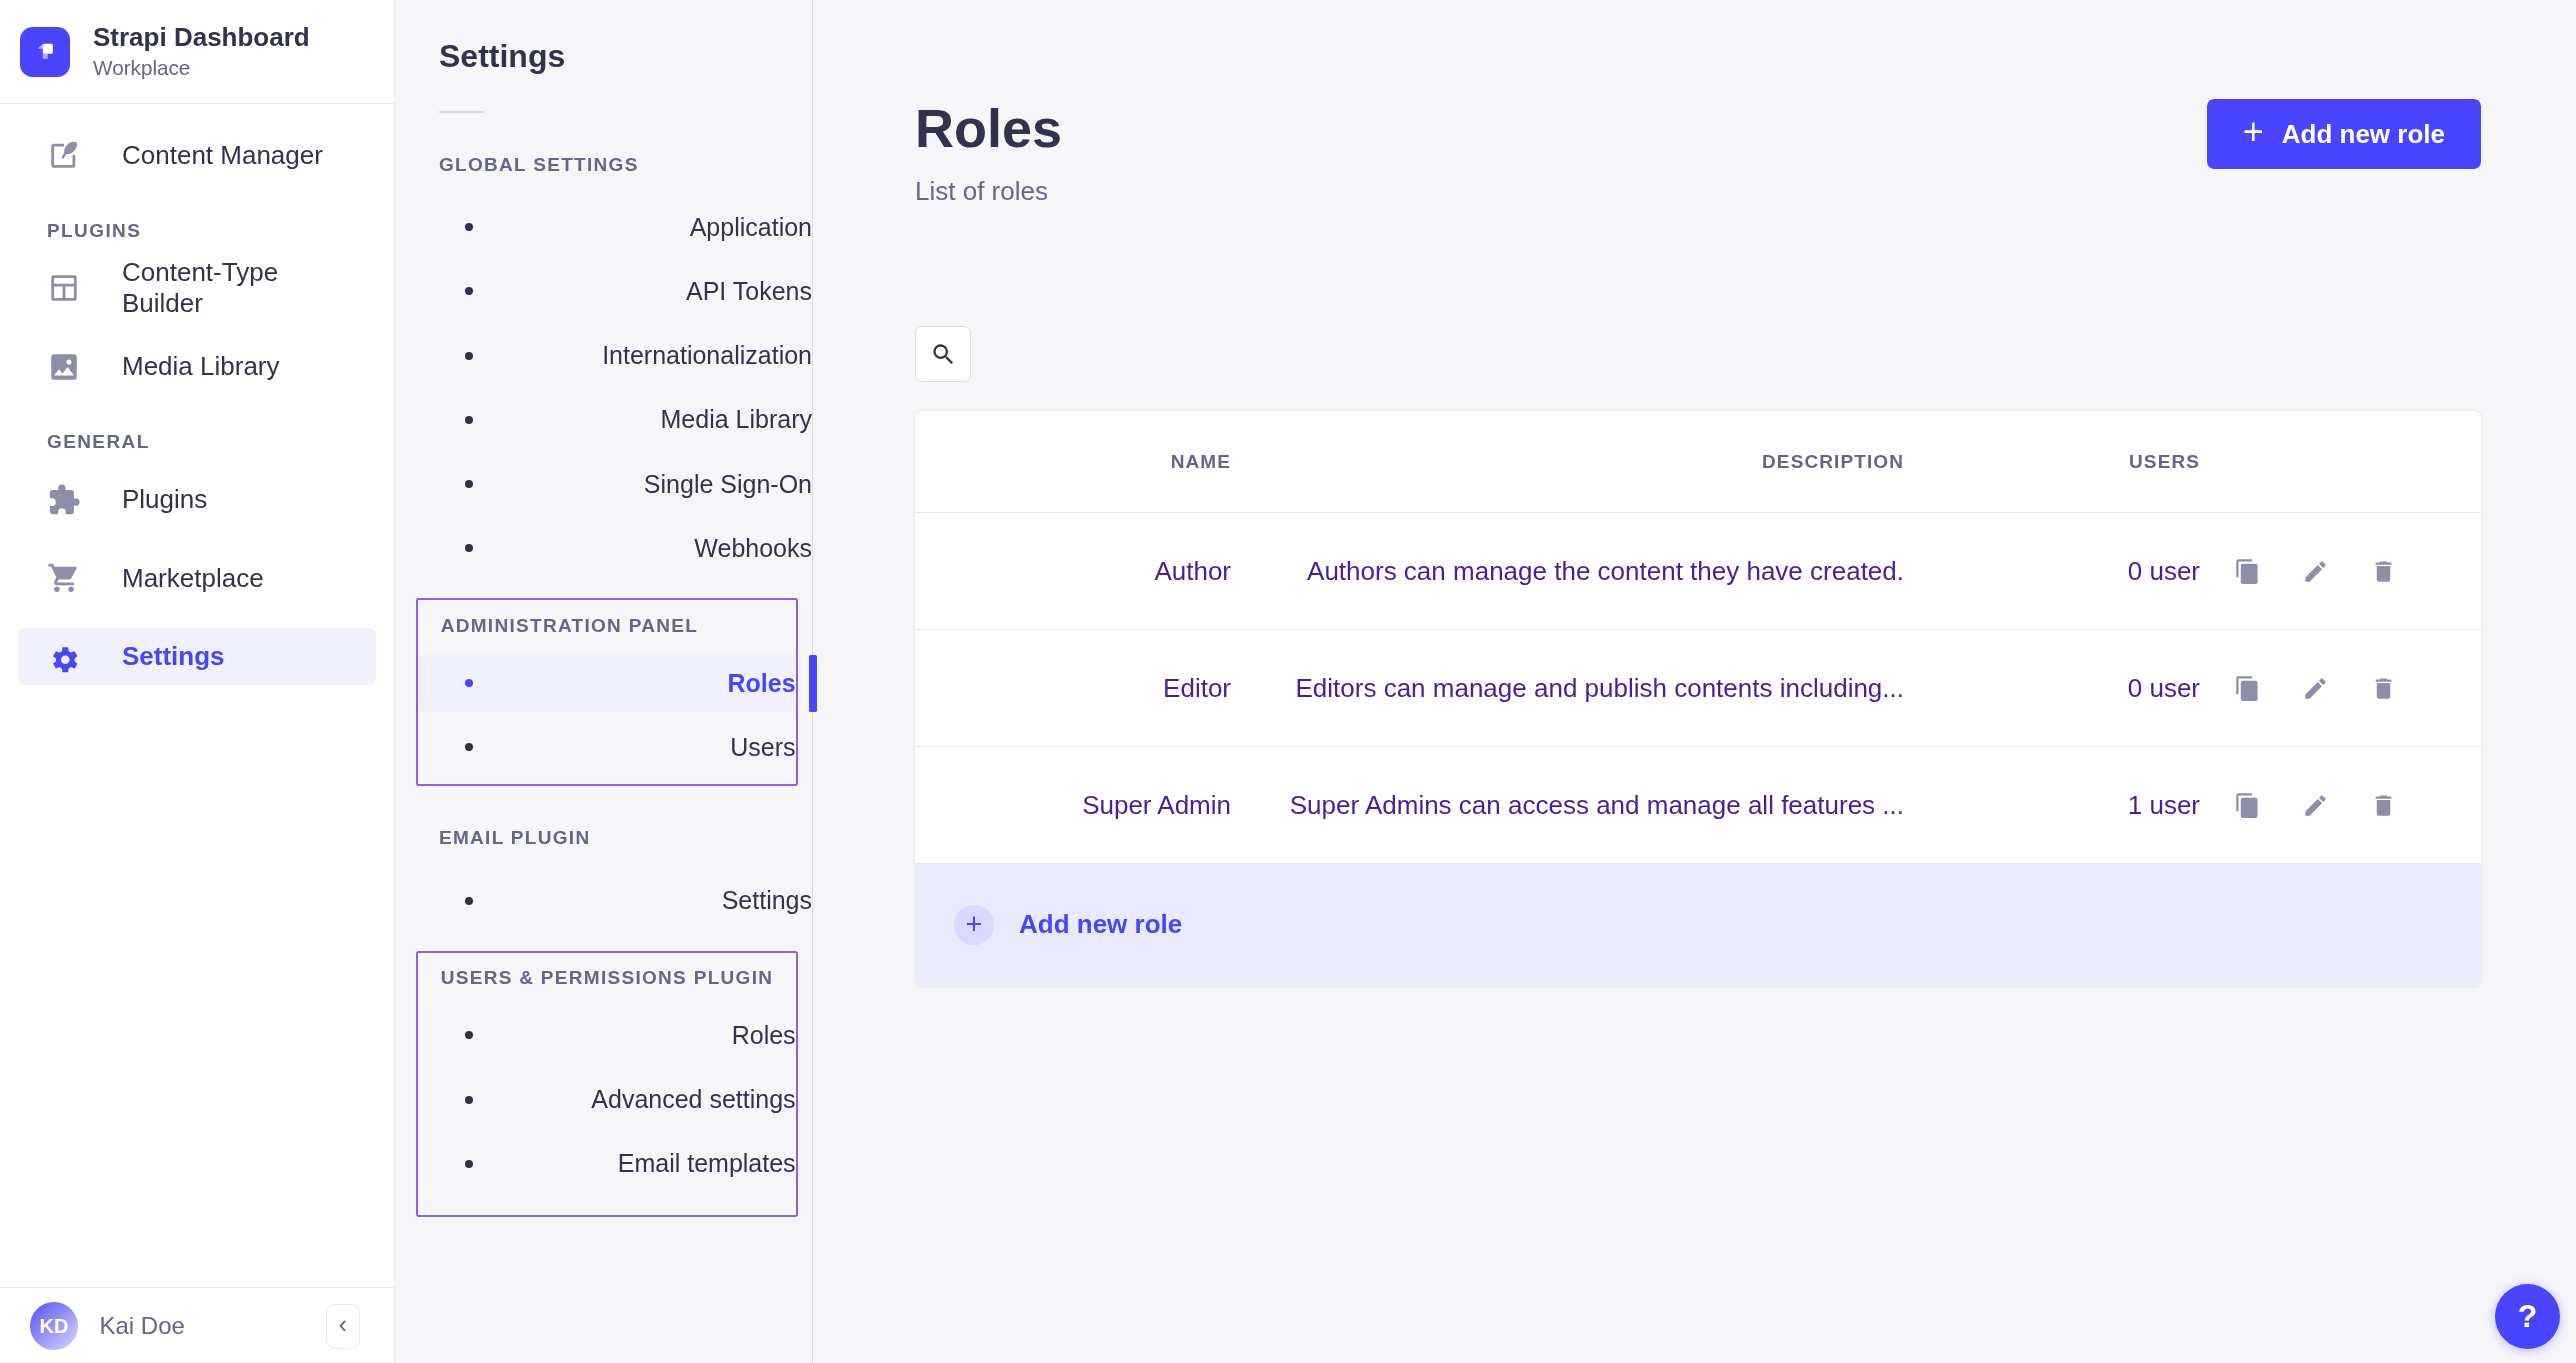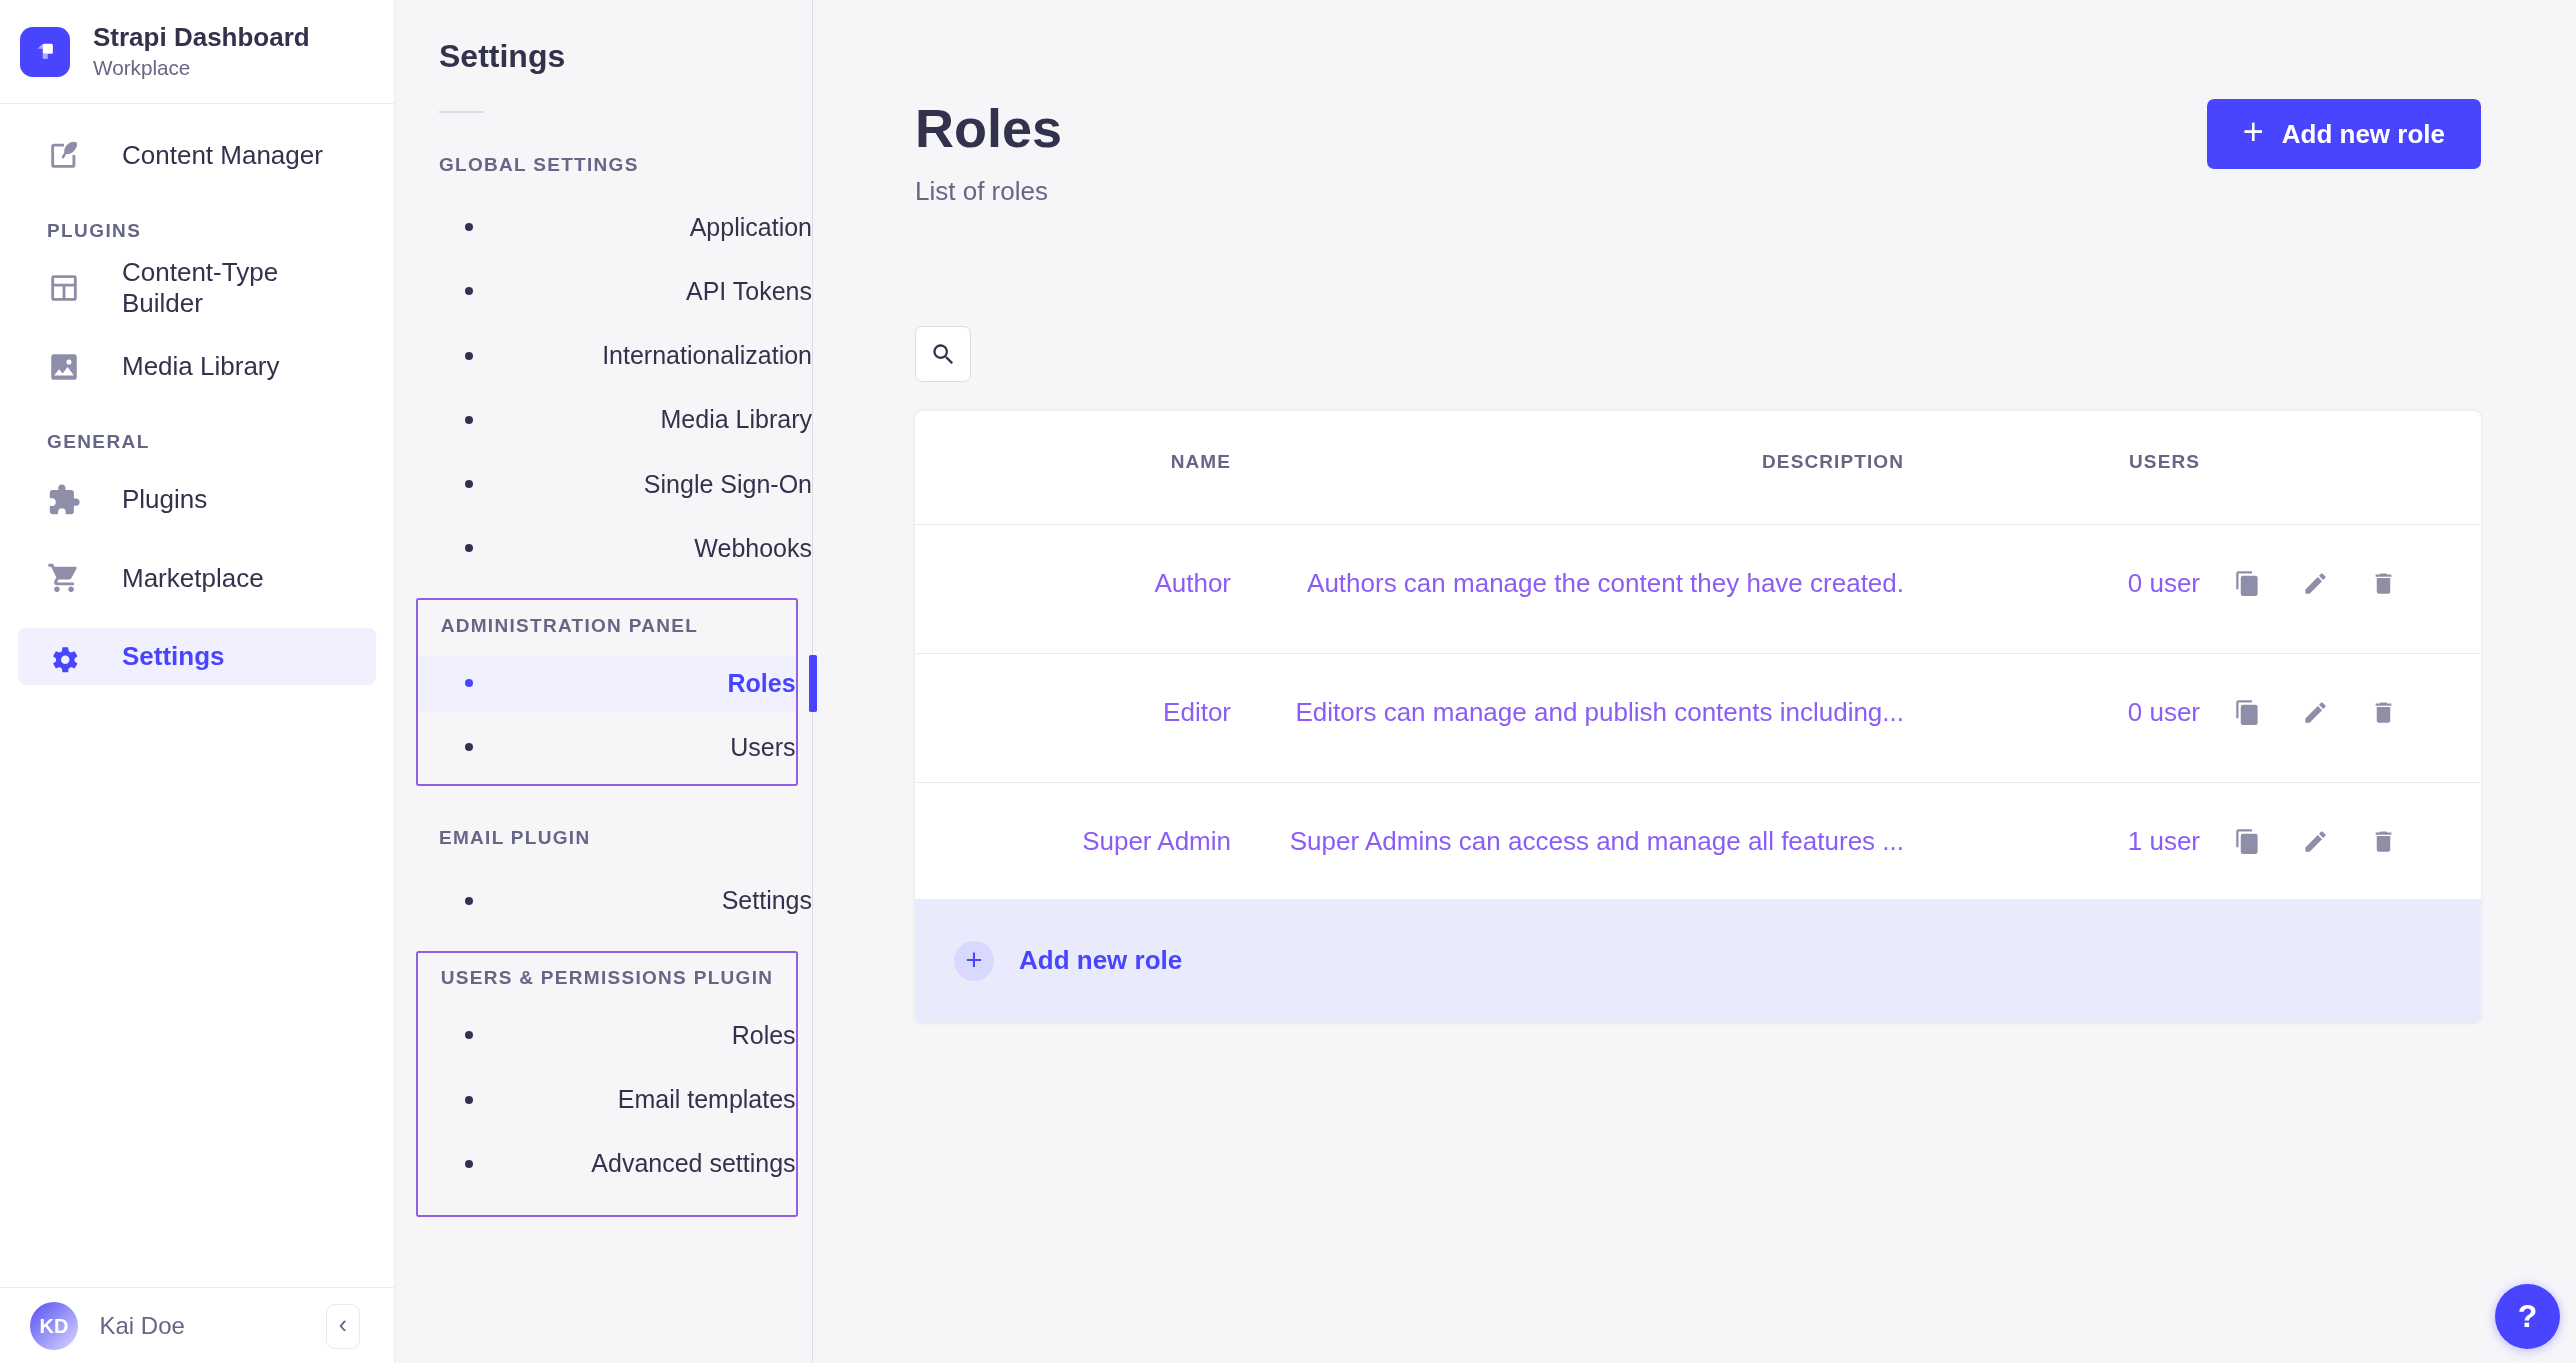--- a/index.html
+++ b/index.html
@@ -123,21 +123,21 @@
   }
   .t-head { display:flex; align-items:center; height:101px; padding:0 48px; }
   .t-head .col {
     font-size:19px; font-weight:bold; color:#666687; letter-spacing:1.1px;
   }
   .col-name  { width:268px; flex:none; }
   .col-desc  { width:673px; flex:none; }
   .col-users { width:296px; flex:none; }
   .t-row {
     display:flex; align-items:center; height:117px; padding:0 48px;
-    border-top:0.9px solid #eaeaef; font-size:26px; color:#8b5cf6;margin-top:12px;
+    border-top:0.9px solid #eaeaef; font-size:26px; color:#4c1d95;
   }
   .t-row .cell { white-space:nowrap; overflow:hidden; }
   .actions { display:flex; align-items:center; gap:41px; margin-left:auto; padding-right:36px; }
   .icon-btn {
     background:none; border:none; padding:0; cursor:pointer;
     width:27px; height:27px; color:#8e8ea9; display:flex;
   }
   .icon-btn svg { width:100%; height:100%; }
   .t-foot {
     display:flex; align-items:center; height:123px; padding:0 39px;
@@ -310,25 +310,25 @@
 
     <div class="subnav-section annotated">
       <div class="subnav-label">USERS &amp; PERMISSIONS PLUGIN</div>
       <div class="items">
         <a class="sub-item">
             <span class="dot"></span>
             <span>Roles</span>
           </a>
         <a class="sub-item">
             <span class="dot"></span>
+            <span>Advanced settings</span>
+          </a>
+        <a class="sub-item">
+            <span class="dot"></span>
             <span>Email templates</span>
-          </a>
-        <a class="sub-item">
-            <span class="dot"></span>
-            <span>Advanced settings</span>
           </a>
       </div>
     </div>
   </aside>
 
   <main class="main">
     <div class="page-header">
       <div>
         <h1 class="page-title">Roles</h1>
         <div class="page-subtitle">List of roles</div>

